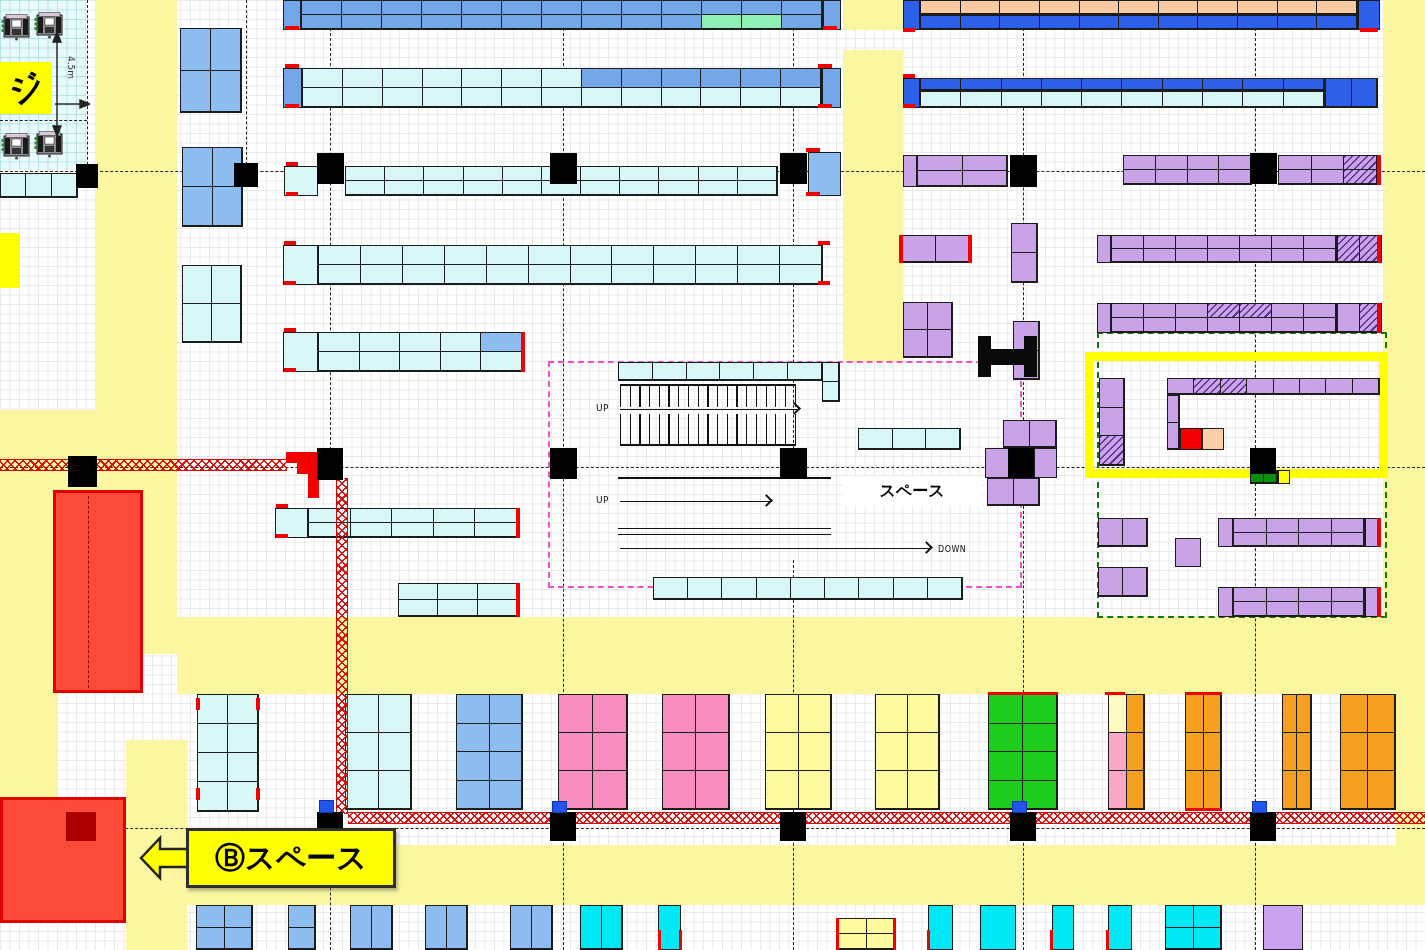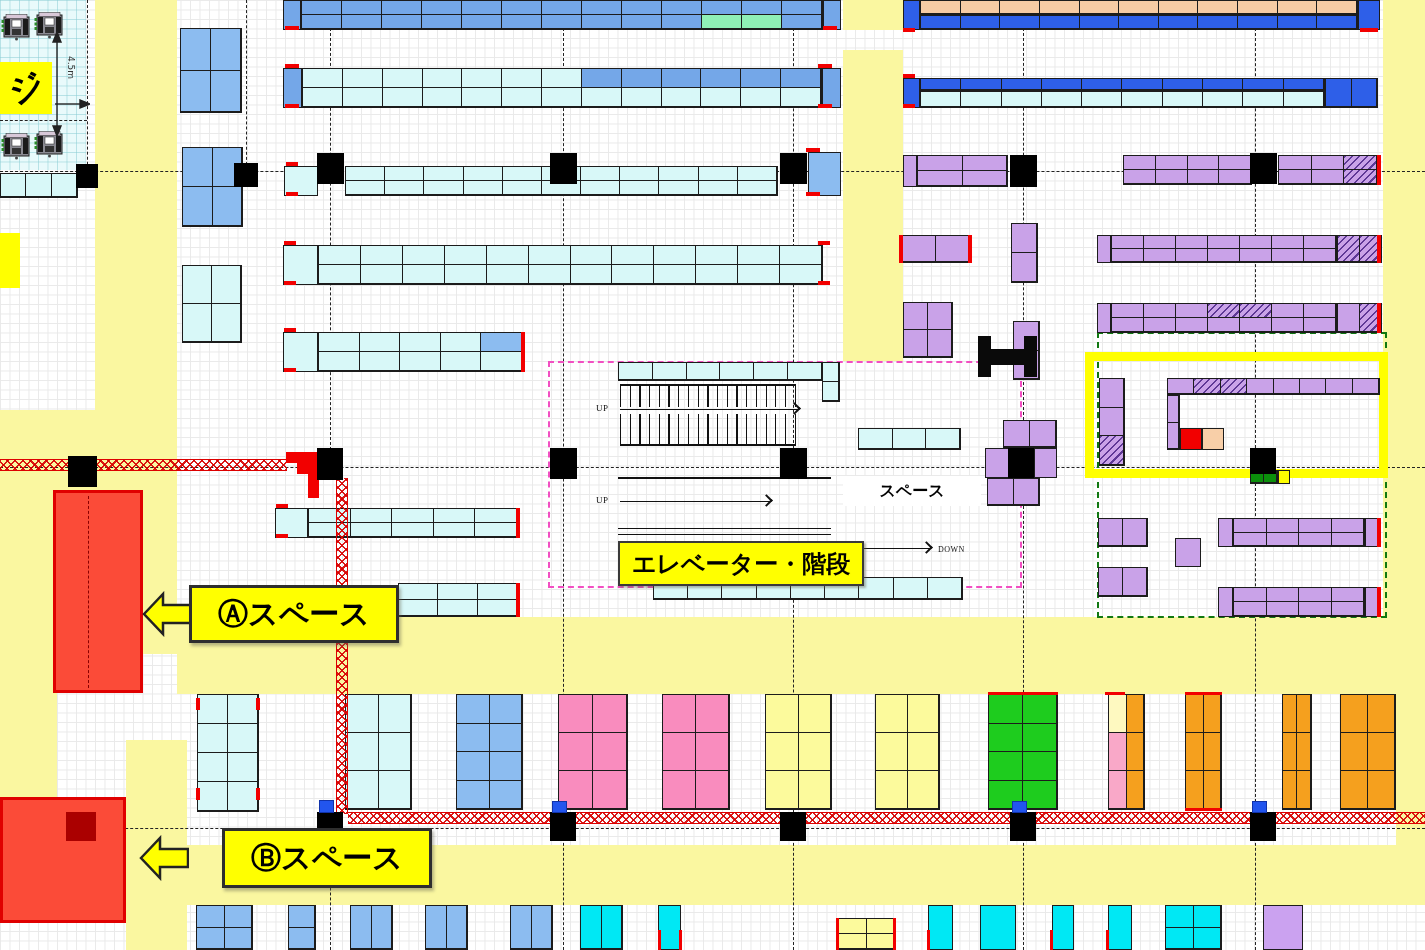--- a/index.html
+++ b/index.html
@@ -39,37 +39,37 @@
   .bmark{position:absolute;background:#2255EE;border:1px solid #1133aa;z-index:6;}
   .tick{position:absolute;background:#F20000;z-index:6;}
   .spec{position:absolute;background:#F20000;z-index:6;}
   .hbar{position:absolute;background:#0a0a0a;z-index:6;}
   .reg{position:absolute;z-index:6;}
   
   .stair{position:absolute;z-index:5;}
   .tread{background-image:repeating-linear-gradient(90deg,#111 0 1.2px,transparent 1.2px 9.7px);}
   .line-h{border-top:1.5px solid #111;height:0;}
   .chev{width:9px;height:9px;border-top:2px solid #111;border-right:2px solid #111;transform:rotate(45deg);background:none;}
-  .uptext{font-size:9px;color:#111;letter-spacing:.5px;background:none;border:none;font-family:Liberation Serif, serif;}
+  .uptext{font-size:9px;color:#111;letter-spacing:.5px;background:none;border:none;}
   
   .jp{position:absolute;z-index:9;color:#000;}
   #register-label{left:0;top:62px;width:52px;height:52px;background:#FFFF00;display:flex;align-items:center;justify-content:center;font-size:34px;font-weight:bold;z-index:8;}
   #register-label span{display:block;transform:rotate(-18deg);}
   #dim-label{left:66px;top:56px;writing-mode:vertical-rl;font-size:9px;color:#333;z-index:8;}
   #dim-arrows{left:44px;top:30px;z-index:8;}
   #entrance-arrow{left:8px;top:420px;width:40px;height:88px;background:#5E88BA;z-index:8;
     clip-path:polygon(24% 0,76% 0,76% 55%,100% 55%,50% 100%,0 55%,24% 55%);}
   #cart-label{left:843px;top:476px;width:138px;height:30px;background:#fff;display:flex;align-items:center;justify-content:center;font-size:16px;font-weight:600;z-index:9;}
   #elevator-label{left:618px;top:541px;width:246px;height:45px;background:#FFFF00;border:2.5px solid #3a3a3a;display:flex;align-items:center;justify-content:center;font-size:24px;font-weight:900;z-index:10;box-shadow:2px 2px 2px rgba(100,100,80,.45);}
   .space-label{position:absolute;z-index:10;display:flex;align-items:center;}
   .space-box{background:#FFFF00;border:3px solid #2e2e2e;display:flex;align-items:center;justify-content:center;font-weight:900;box-shadow:2px 3px 3px rgba(100,100,80,.45);}
   #space-a{left:142px;top:585px;}
   #space-a .space-box{width:210px;height:58px;font-size:30px;}
   #space-b{left:139px;top:828px;}
-  #space-b .space-box{width:210px;height:60px;font-size:30px;margin-left:36px;}
+  #space-b .space-box{width:210px;height:60px;font-size:30px;}
   #space-c{left:1213px;top:392px;z-index:10;}
   #space-c .space-box{width:212px;height:68px;font-size:33px;}
   .arrow-svg{margin-right:-3px;}
   .yellow-rect{position:absolute;left:0;top:233px;width:20px;height:55px;background:#FFFF00;z-index:4;}
   .a-dash{position:absolute;left:88px;top:496px;height:192px;width:0;border-left:1.5px dashed #8a0000;z-index:5;}
 </style>
 </head>
 <body>
 
 <div id="canvas">
@@ -102,28 +102,21 @@
   <div class="stair line-h abs" style="left:620px;top:501px;width:150px;"></div>
   <div class="stair chev abs" style="left:762px;top:496px;"></div>
   <span class="stair uptext abs" style="left:596px;top:495px;">UP</span>
   <div class="stair line-h abs" style="left:618px;top:528px;width:213px;"></div>
   <div class="stair line-h abs" style="left:618px;top:534px;width:213px;"></div>
   <div class="stair line-h abs" style="left:620px;top:548px;width:310px;"></div>
   <div class="stair chev abs" style="left:922px;top:543px;"></div>
   <span class="stair uptext abs" style="left:938px;top:545px;font-size:8px;">DOWN</span>
 
   <div id="cart-label" class="jp">スペース</div>
-  <div id="elevator-label" class="jp">エレベーター・階段</div>
-
-  <div id="space-a" class="space-label">
-    <svg class="arrow-svg" width="50" height="46">
-      <polygon points="2,23 21,3 21,14 49,14 49,32 21,32 21,43" fill="#FFFF00" stroke="#222" stroke-width="2.5"></polygon>
-    </svg>
-    <div class="space-box">Ⓐスペース</div>
-  </div>
+
 
   <div id="space-b" class="space-label">
     <svg class="arrow-svg" width="50" height="46">
       <polygon points="2,23 21,3 21,14 49,14 49,32 21,32 21,43" fill="#FFFF00" stroke="#222" stroke-width="2.5"></polygon>
     </svg>
     <div class="space-box">Ⓑスペース</div>
   </div>
 
 
 <div class="regbg" style="left: 0px; top: 0px; width: 86px; height: 170px;"></div>

